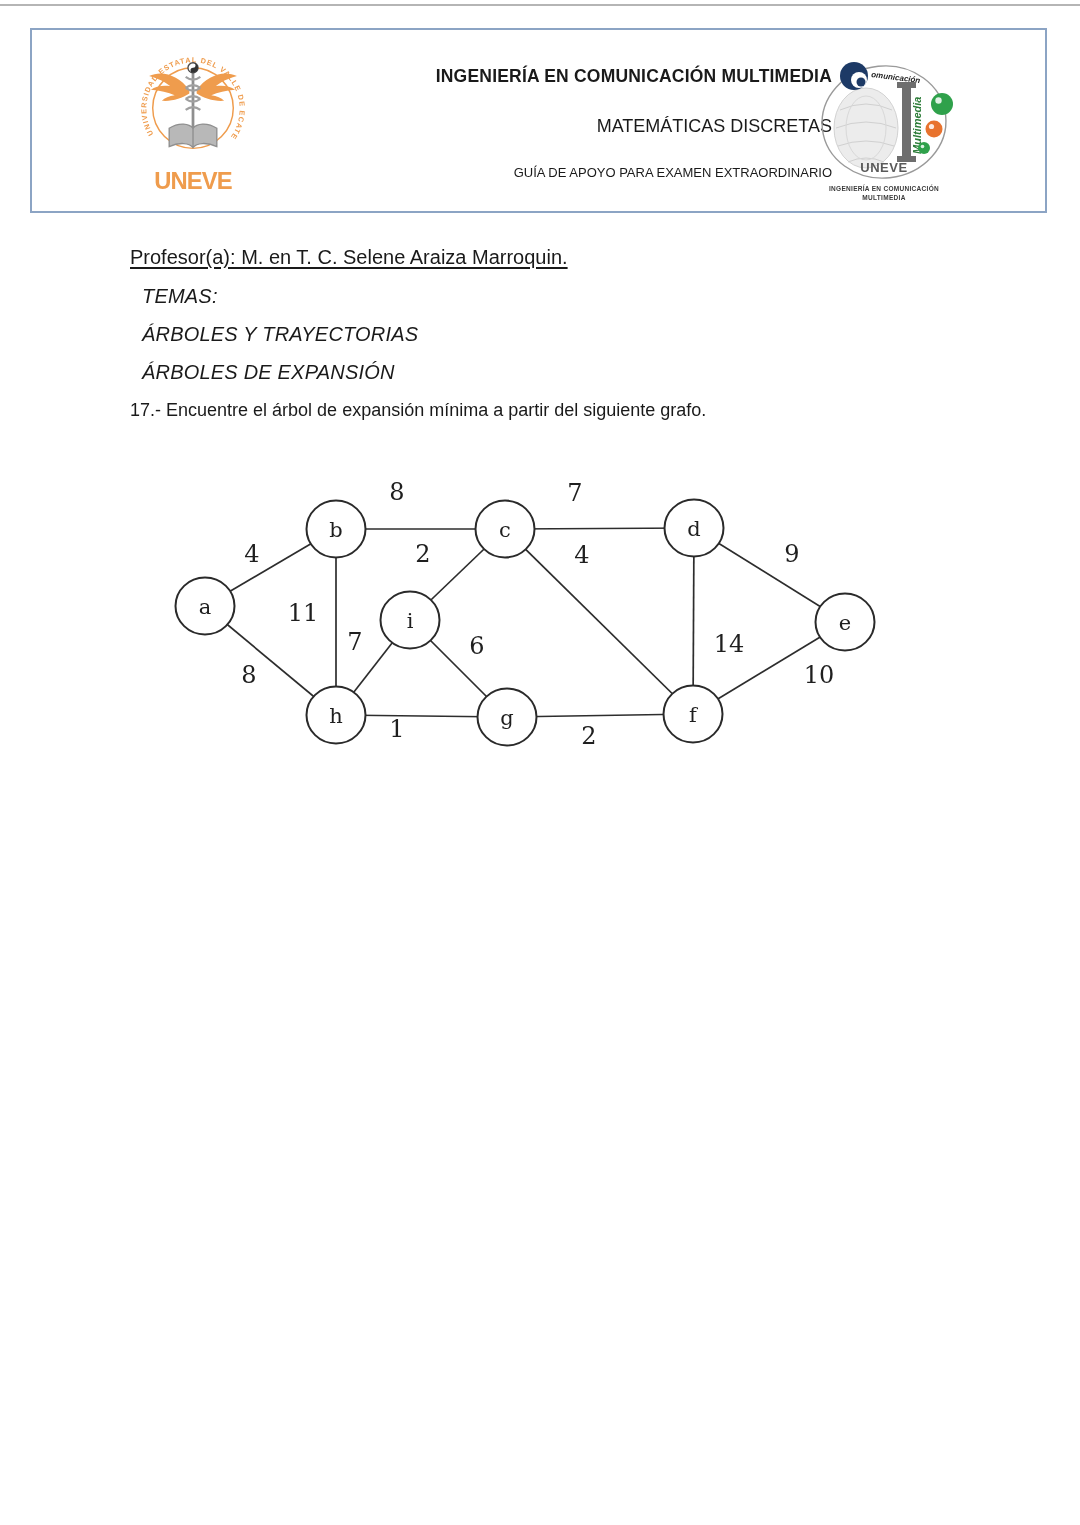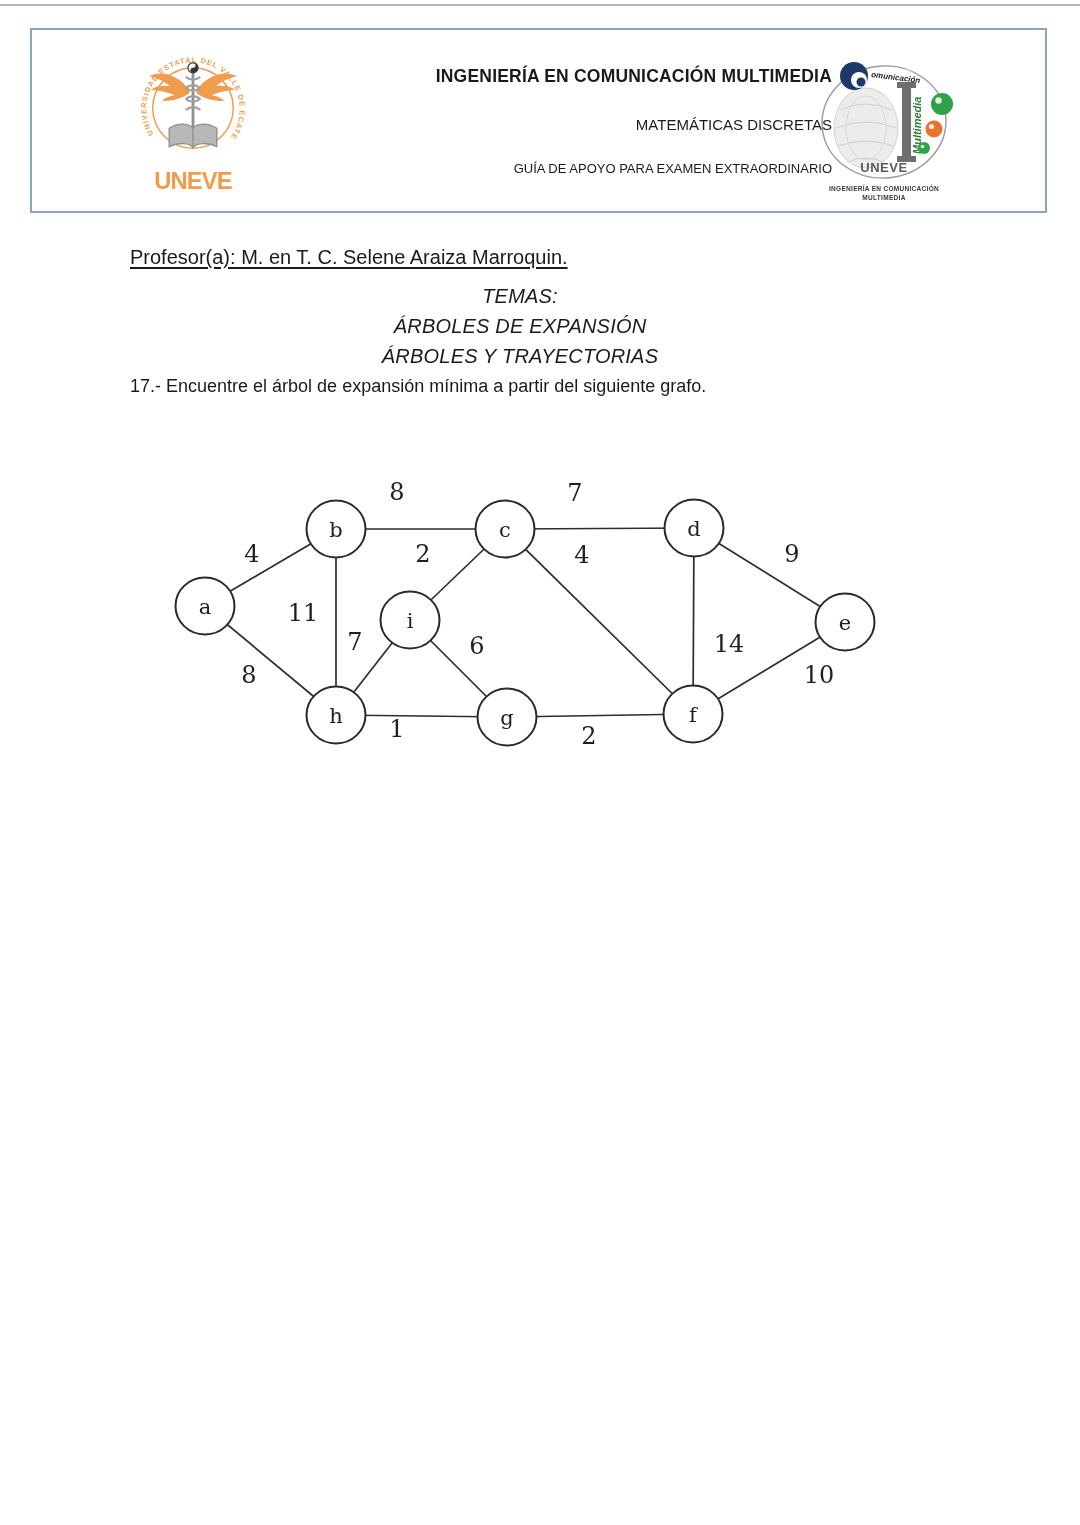--- a/index.html
+++ b/index.html
@@ -5,25 +5,25 @@
   html,body{margin:0;padding:0;background:#ffffff;}
   .page{position:relative;width:1080px;height:1525px;background:#ffffff;
         font-family:"Liberation Sans",sans-serif;color:#1a1a1a;overflow:hidden;}
   .top-rule{position:absolute;left:0;top:4px;width:1080px;height:2px;background:#b5b5b5;}
   .header-box{position:absolute;left:30px;top:28px;width:1013px;height:181px;
               border:2px solid #8ca4c4;background:#ffffff;}
   .logo-left{position:absolute;left:95px;top:14px;width:132px;height:152px;}
   .logo-right{position:absolute;left:786px;top:30px;width:142px;height:146px;}
   .header-text{position:absolute;left:240px;top:36px;width:560px;text-align:right;}
   .header-text .h1{font-size:17.5px;font-weight:bold;margin:0 0 29px 0;letter-spacing:.2px;}
-  .header-text .h2{font-size:15px;margin:0 0 28px 0;}
+  .header-text .h2{font-size:18px;margin:0 0 28px 0;}
   .header-text .h3{font-size:13px;margin:0;}
   .content{position:absolute;left:130px;top:246px;width:780px;}
   .professor{font-size:20px;margin:0 0 14px 0;text-decoration:underline;text-underline-offset:3px;}
-  .topic{font-size:20px;font-style:italic;margin:4px;line-height:26px;letter-spacing:.2px;text-align:center;}
+  .topic{font-size:20px;font-style:italic;margin:12px;line-height:26px;letter-spacing:.2px;}
   .question{font-size:18px;font-weight:normal;margin:0;line-height:26px;}
   .graph-svg{position:absolute;left:160px;top:455px;width:760px;height:320px;}
   .edge-line{stroke:#2d2d2d;stroke-width:1.7;}
   .node-circle{fill:#ffffff;stroke:#2a2a2a;stroke-width:2;}
   .edge-weight{font-family:"DejaVu Serif",serif;font-size:24px;fill:#1f1f1f;
                text-anchor:middle;dominant-baseline:central;}
   .node-letter{font-family:"DejaVu Serif",serif;font-size:21px;fill:#1f1f1f;
                text-anchor:middle;dominant-baseline:central;}
 </style>
 </head>
@@ -103,22 +103,22 @@
       </g>
       <text x="66" y="112" text-anchor="middle" font-size="13" font-weight="bold" fill="#5a5a5a" letter-spacing="0.5">UNEVE</text>
       <text x="66" y="131" text-anchor="middle" font-size="6.5" font-weight="bold" fill="#3a3a3a" letter-spacing="0.3">INGENIERÍA EN COMUNICACIÓN</text>
       <text x="66" y="140" text-anchor="middle" font-size="6.5" font-weight="bold" fill="#3a3a3a" letter-spacing="0.3">MULTIMEDIA</text>
     </svg>
   </div>
 
   <div class="content">
     <p class="professor">Profesor(a): M. en T. C. Selene Araiza Marroquin.</p>
     <p class="topic">TEMAS:</p>
+    <p class="topic">ÁRBOLES Y TRAYECTORIAS</p>
     <p class="topic">ÁRBOLES DE EXPANSIÓN</p>
-    <p class="topic">ÁRBOLES Y TRAYECTORIAS</p>
     <p class="question">17.- Encuentre el árbol de expansión mínima a partir del siguiente grafo.</p>
   </div>
 
   <svg id="graph-svg" class="graph-svg" viewBox="0 0 760 320">
       <line x1="45" y1="151" x2="176" y2="74" class="edge-line"></line>
       <line x1="45" y1="151" x2="176" y2="260" class="edge-line"></line>
       <line x1="176" y1="74" x2="345" y2="74" class="edge-line"></line>
       <line x1="176" y1="74" x2="176" y2="260" class="edge-line"></line>
       <line x1="345" y1="74" x2="534" y2="73" class="edge-line"></line>
       <line x1="345" y1="74" x2="250" y2="165" class="edge-line"></line>

